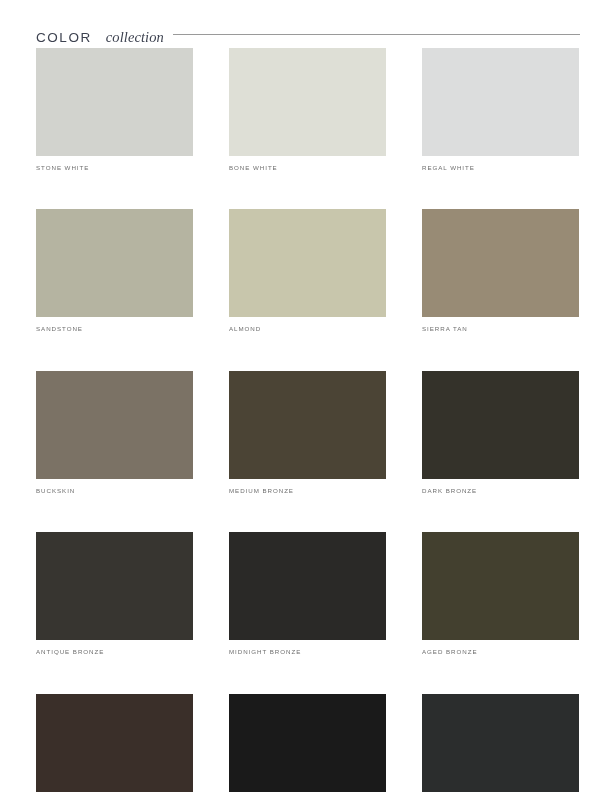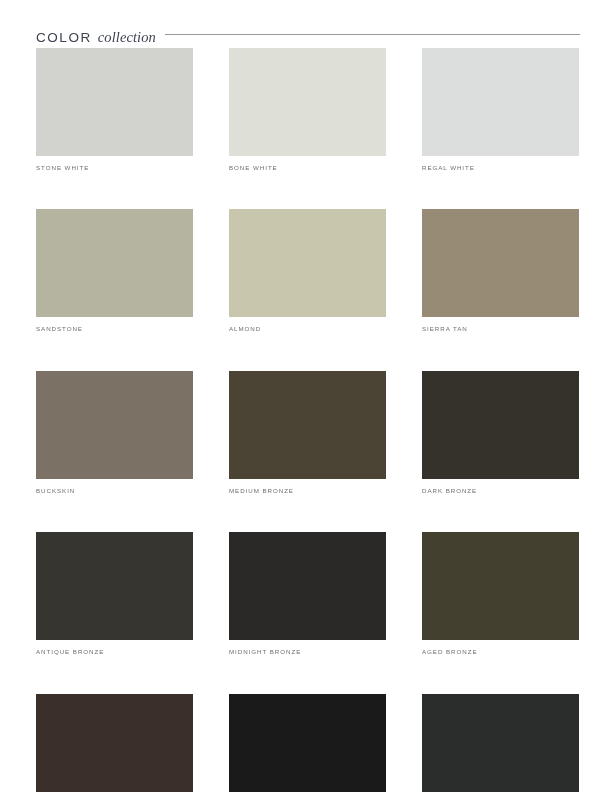--- a/index.html
+++ b/index.html
@@ -46,21 +46,21 @@
     letter-spacing: 1.55px;
     color: #3d4250;
     text-transform: uppercase;
   }
   .title-secondary {
     font-family: "Liberation Serif", serif;
     font-style: italic;
     font-size: 14.5px;
     font-weight: 400;
     color: #3d4250;
-    margin-left: 6px;
+    margin-left: 14px;
     letter-spacing: 0.1px;
   }
   .title-rule {
     flex: 1 1 auto;
     height: 1px;
     background: #9a9a9a;
     margin-left: 9px;
     position: relative;
     top: -3px;
   }

